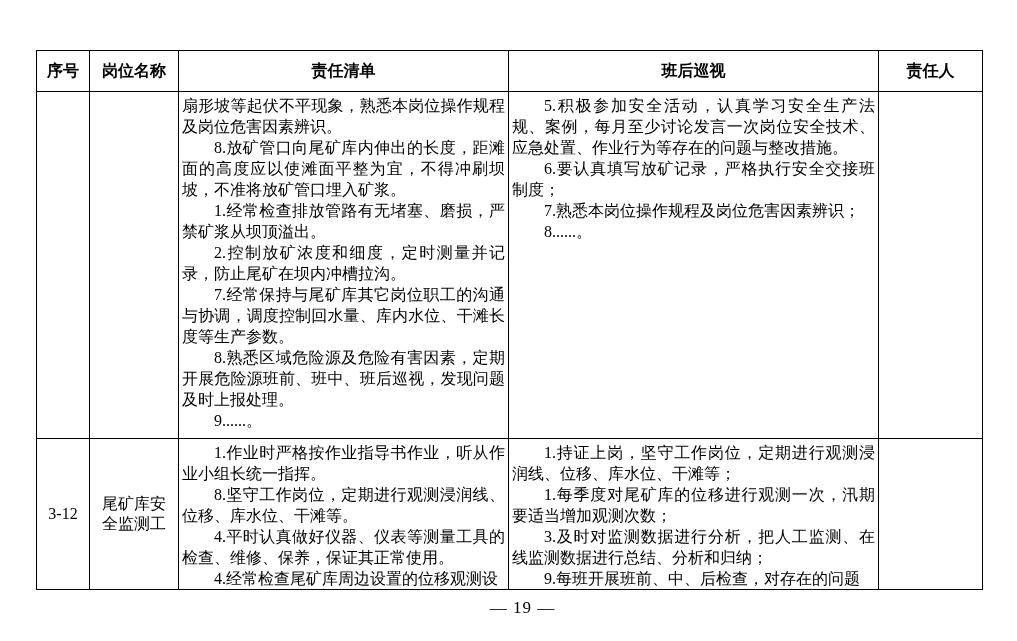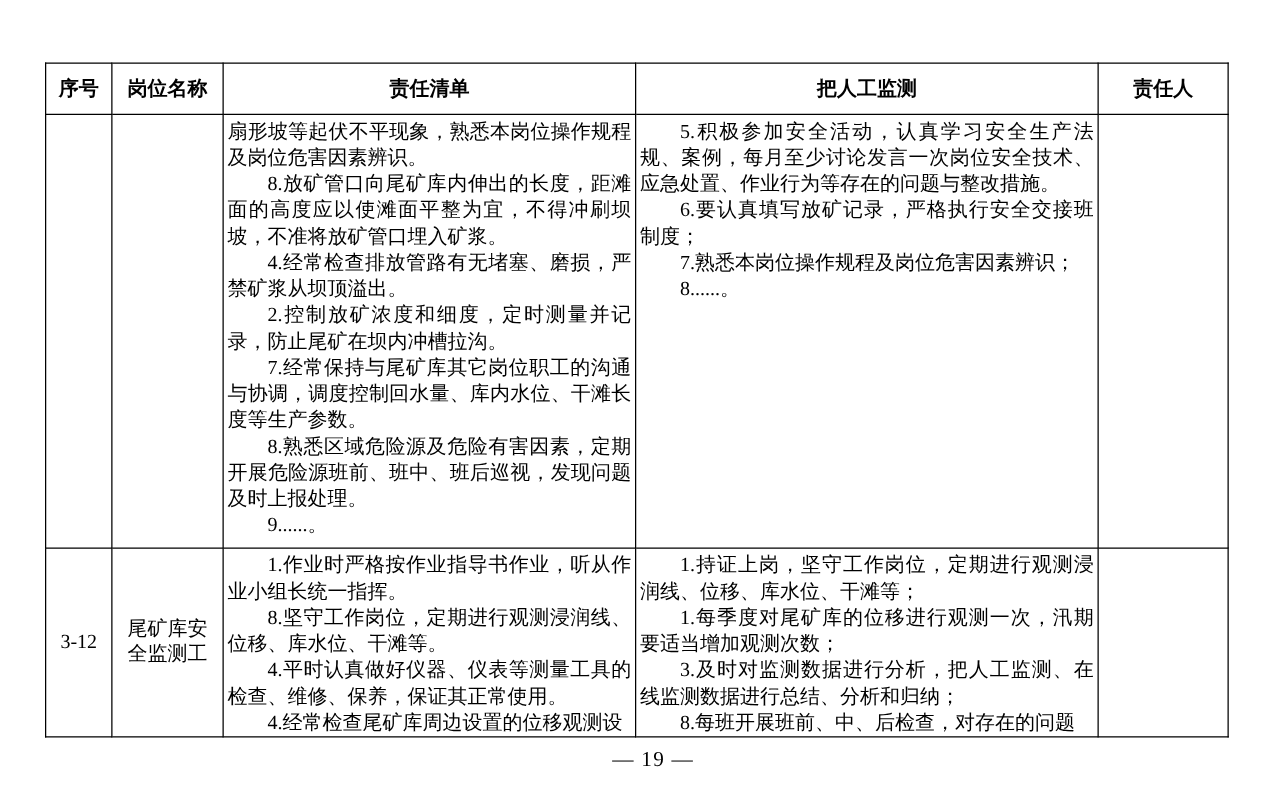--- a/index.html
+++ b/index.html
@@ -93,34 +93,34 @@
       <col style="width:330px">
       <col style="width:370px">
       <col style="width:104px">
     </colgroup>
 
     <tbody>
         <tr style="height:40px;">
       <th class="hdr">序号</th>
       <th class="hdr">岗位名称</th>
       <th class="hdr">责任清单</th>
-      <th class="hdr">把人工监测</th>
+      <th class="hdr">班后巡视</th>
       <th class="hdr">责任人</th>
     </tr>
 
     <tr style="height:347px;">
       <td class="cell-serial"></td>
       <td class="cell-position">
         <div class="position-inner"></div>
       </td>
       <td class="cell-text">
         <div class="cell-inner">
           <p class="cont">扇形坡等起伏不平现象，熟悉本岗位操作规程及岗位危害因素辨识。</p>
           <p>8.放矿管口向尾矿库内伸出的长度，距滩面的高度应以使滩面平整为宜，不得冲刷坝坡，不准将放矿管口埋入矿浆。</p>
-          <p>4.经常检查排放管路有无堵塞、磨损，严禁矿浆从坝顶溢出。</p>
+          <p>1.经常检查排放管路有无堵塞、磨损，严禁矿浆从坝顶溢出。</p>
           <p>2.控制放矿浓度和细度，定时测量并记录，防止尾矿在坝内冲槽拉沟。</p>
           <p>7.经常保持与尾矿库其它岗位职工的沟通与协调，调度控制回水量、库内水位、干滩长度等生产参数。</p>
           <p>8.熟悉区域危险源及危险有害因素，定期开展危险源班前、班中、班后巡视，发现问题及时上报处理。</p>
           <p>9......。</p>
         </div>
       </td>
       <td class="cell-text">
         <div class="cell-inner">
           <p>5.积极参加安全活动，认真学习安全生产法规、案例，每月至少讨论发言一次岗位安全技术、应急处置、作业行为等存在的问题与整改措施。</p>
           <p>6.要认真填写放矿记录，严格执行安全交接班制度；</p>
@@ -142,21 +142,21 @@
           <p>8.坚守工作岗位，定期进行观测浸润线、位移、库水位、干滩等。</p>
           <p>4.平时认真做好仪器、仪表等测量工具的检查、维修、保养，保证其正常使用。</p>
           <p>4.经常检查尾矿库周边设置的位移观测设</p>
         </div>
       </td>
       <td class="cell-text">
         <div class="cell-inner">
           <p>1.持证上岗，坚守工作岗位，定期进行观测浸润线、位移、库水位、干滩等；</p>
           <p>1.每季度对尾矿库的位移进行观测一次，汛期要适当增加观测次数；</p>
           <p>3.及时对监测数据进行分析，把人工监测、在线监测数据进行总结、分析和归纳；</p>
-          <p>8.每班开展班前、中、后检查，对存在的问题</p>
+          <p>9.每班开展班前、中、后检查，对存在的问题</p>
         </div>
       </td>
       <td class="cell-person"></td>
     </tr>
   </tbody>
     </table>
 
   <div class="footer">— 19 —</div>
 
 </div>

